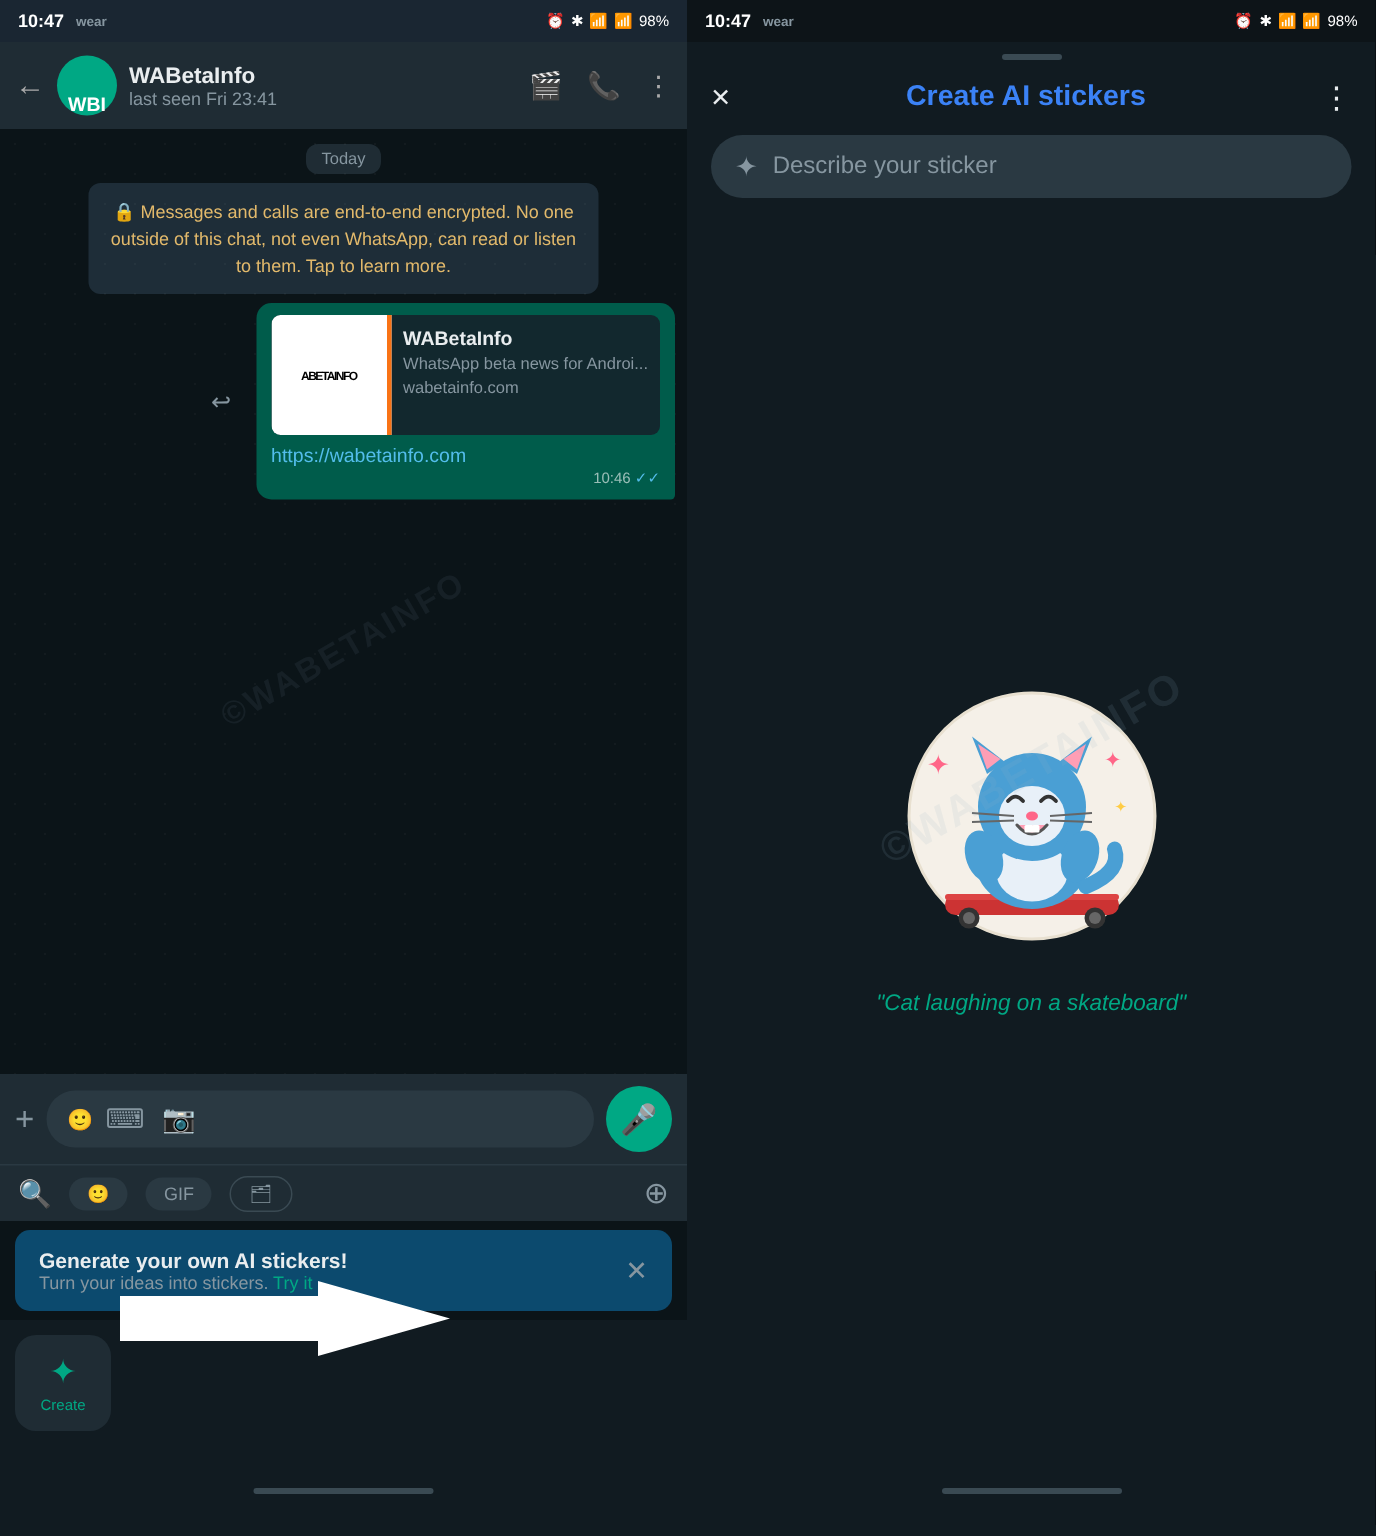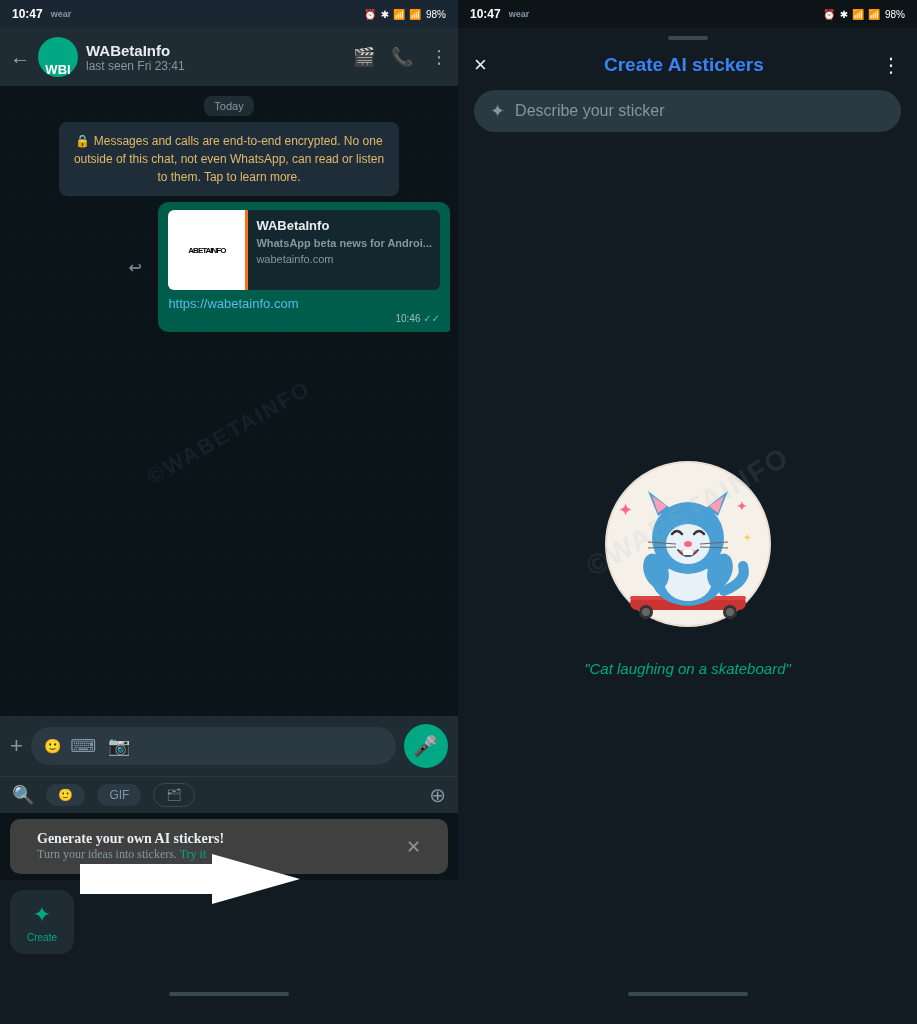--- a/index.html
+++ b/index.html
@@ -127,21 +127,21 @@
       font-weight: 900; font-size: 11px; color: #000;
       letter-spacing: -1px;
       flex-shrink: 0;
       border-right: 3px solid #f97316;
     }
     .link-preview-text {
       padding: 8px;
       display: flex; flex-direction: column; gap: 4px;
     }
     .link-preview-title { color: #e9edef; font-size: 13px; font-weight: 600; }
-    .link-preview-desc { color: #8696a0; font-size: 11px; font-weight: bold; }
+    .link-preview-desc { color: #8696a0; font-size: 11px; }
     .link-preview-domain { color: #8696a0; font-size: 11px; }
     .link-url { color: #53bdeb; font-size: 13px; }
     .msg-time { color: rgba(255,255,255,0.6); font-size: 10px; text-align: right; margin-top: 2px; }
     .checkmarks { color: #53bdeb; }
 
     .forward-icon { position: absolute; left: -30px; top: 50%; transform: translateY(-50%); color: #8696a0; font-size: 16px; }
 
     
     .input-area {
       background: #1f2c34;
@@ -187,29 +187,28 @@
       padding: 4px 12px;
       color: #8696a0;
       font-size: 12px;
       display: flex; align-items: center; gap: 4px;
     }
     .sticker-tab { background: transparent; border: 1px solid #3a4a53; }
     .plus-circle { color: #8696a0; font-size: 20px; margin-left: auto; }
 
     
     .ai-banner {
-      background: #404040;
+      background: #0c4a6e;
       margin: 6px 10px;
       border-radius: 10px;
-      padding: 12px 27px;
+      padding: 12px 16px;
       display: flex;
       align-items: center;
       justify-content: space-between;
       flex-shrink: 0;
-      font-family: Liberation Serif, serif;
     }
     .ai-banner-text { font-size: 14px; }
     .ai-banner-title { color: #e9edef; font-weight: 600; font-size: 14px; }
     .ai-banner-sub { color: #8696a0; font-size: 12px; }
     .try-it { color: #00a884; }
     .close-banner { color: #8696a0; font-size: 18px; }
 
     
     .sticker-grid {
       background: #111b21;

